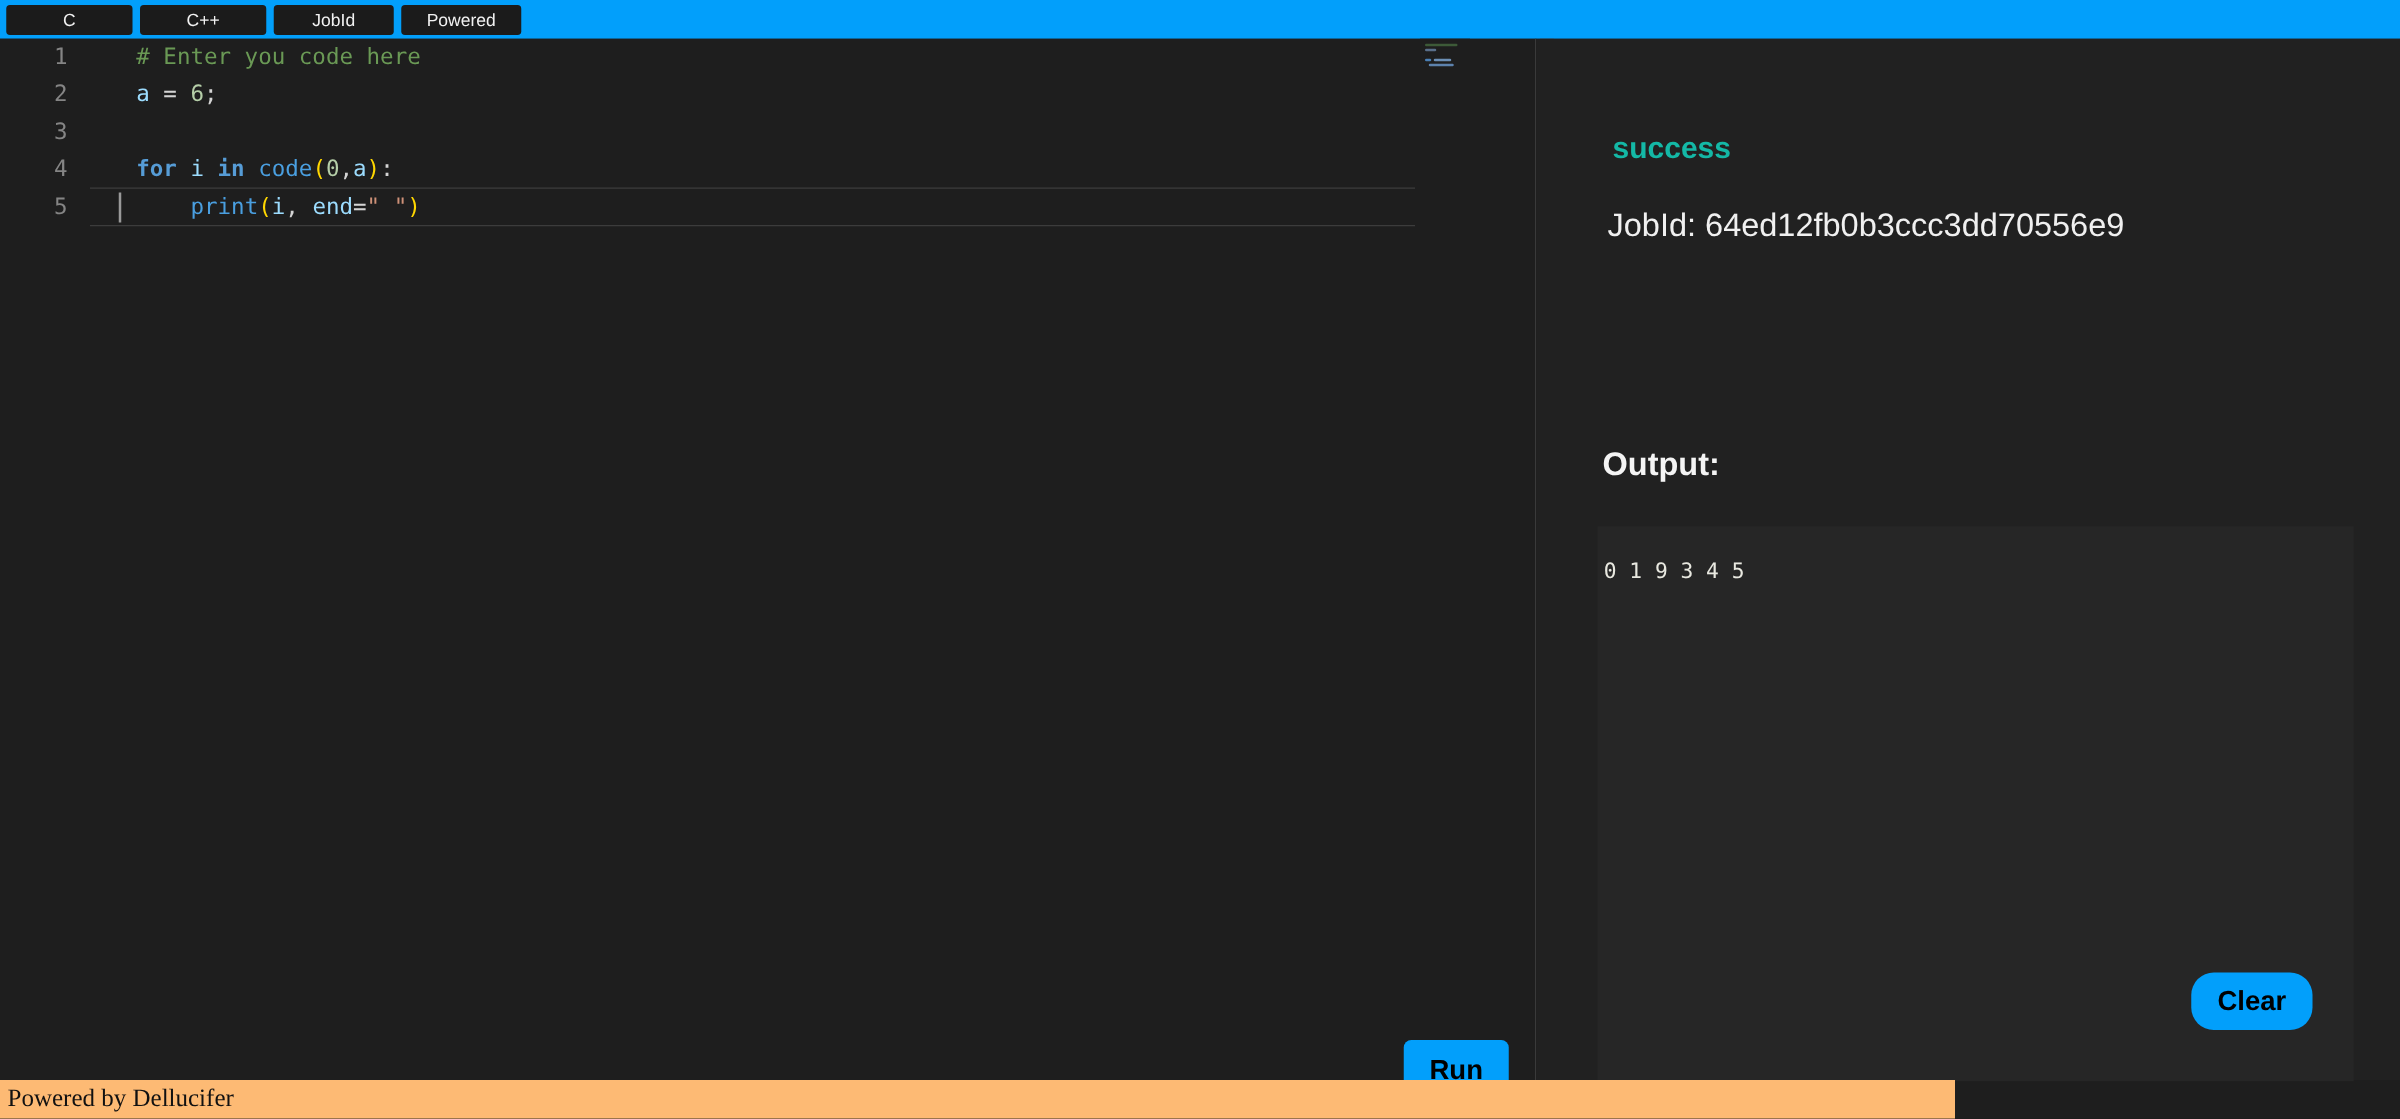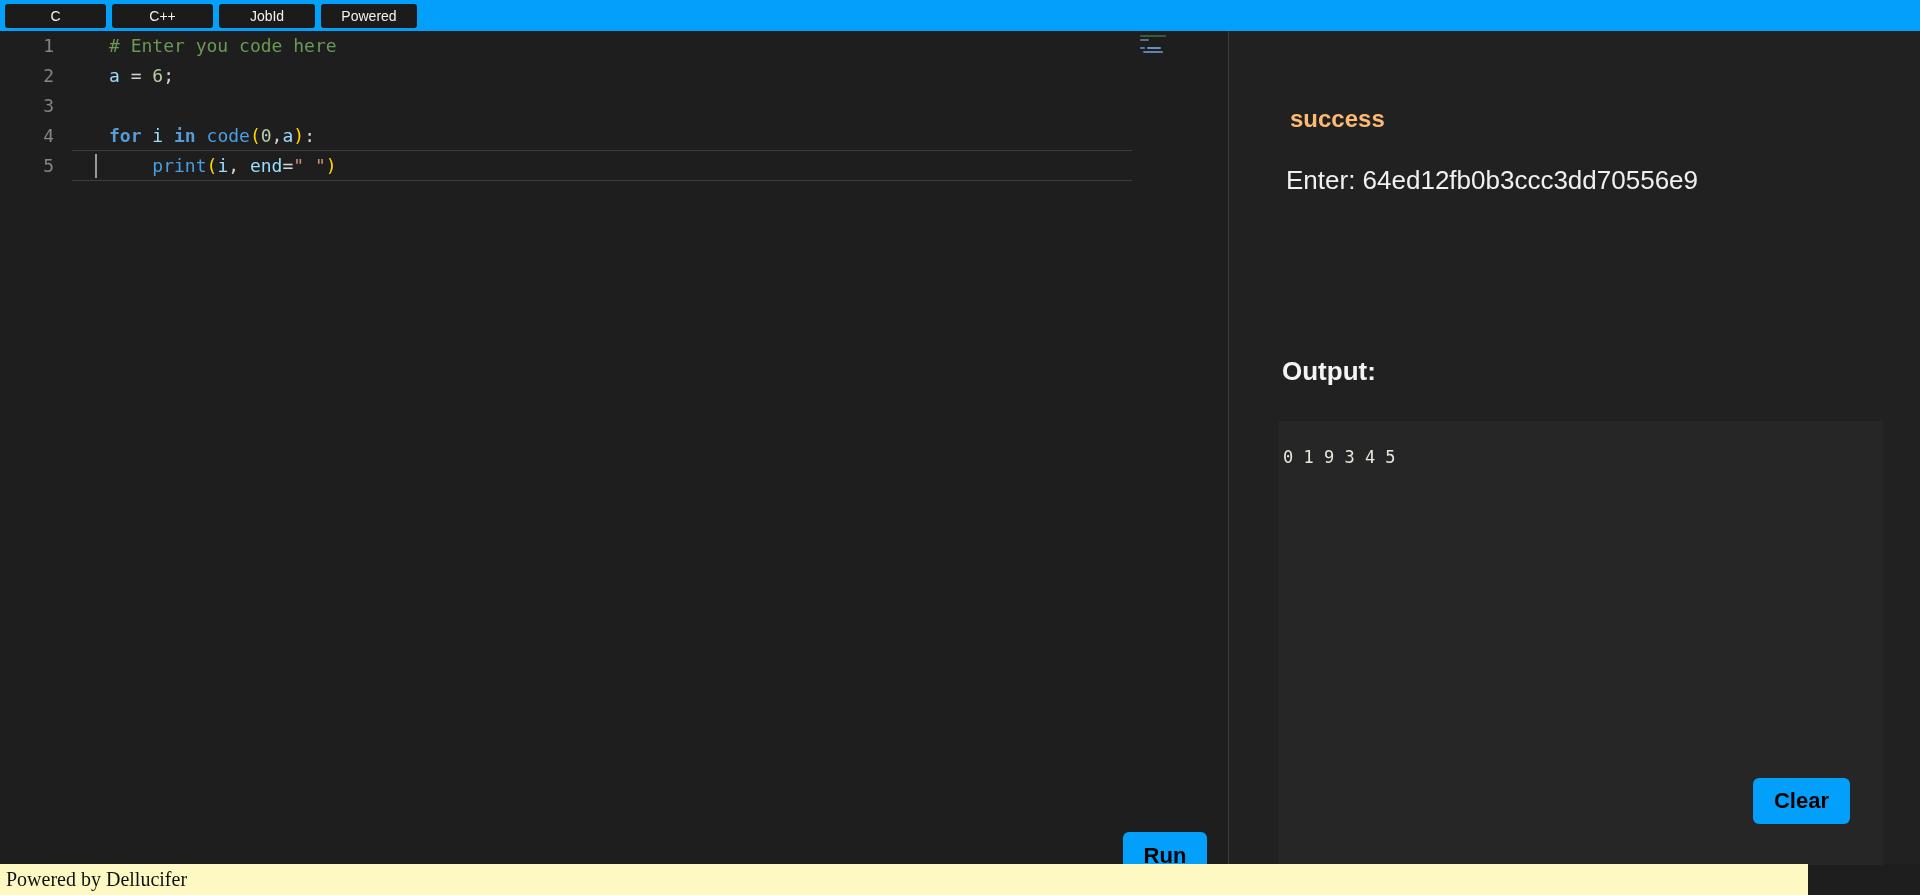--- a/index.html
+++ b/index.html
@@ -197,21 +197,21 @@
     position: absolute;
     left: 1229px; top: 31px;
     width: 691px;
     height: 833px;
     background: #212121;
   }
 
   .status-text {
     position: absolute;
     left: 61px; top: 74px;
-    color: #fdba74;
+    color: #14b8a6;
     font-family: "Liberation Sans", sans-serif;
     font-size: 24px;
     font-weight: 600;
   }
 
   .jobid-text {
     position: absolute;
     left: 57px; top: 134px;
     color: #f0f0f0;
     font-family: "Liberation Sans", sans-serif;
@@ -246,34 +246,34 @@
   }
 
   .clear-btn {
     position: absolute;
     right: 33px; bottom: 41px;
     width: 97px;
     height: 46px;
     background: #029ffb;
     color: #000000;
     border: none;
-    border-radius: 6px;
+    border-radius: 18px;
     font-family: "Liberation Sans", sans-serif;
     font-size: 22px;
     font-weight: 700;
     cursor: pointer;
   }
 
   
   .footer {
     position: absolute;
     left: 0; bottom: 0;
-    width: 1808px;
+    width: 1564px;
     height: 31px;
-    background: #fef9c3;
+    background: #fdba74;
     display: flex;
     align-items: center;
     text-align: center;
   }
   .footer-text {
     margin-left: 6px;
     color: #111111;
     font-family: "Liberation Serif", serif;
     font-size: 20px;
   }
@@ -334,21 +334,21 @@
   <div class="v-scroll-track">
     <div class="v-scroll-thumb top-seg" style="top:0px"></div>
     <div class="v-scroll-thumb" style="top:184px; height:580px"></div>
   </div>
 
   <div class="pane-divider"></div>
 
   <div class="result-pane">
 
     <div class="status-text">success</div>
-    <div class="jobid-text">Enter: 64ed12fb0b3ccc3dd70556e9</div>
+    <div class="jobid-text">JobId: 64ed12fb0b3ccc3dd70556e9</div>
     <div class="output-label">Output:</div>
 
     <div class="output-box">
       <div class="output-text">0 1 9 3 4 5</div>
       <button class="clear-btn">Clear</button>
     </div>
 
   </div>
 
   <div class="footer">

